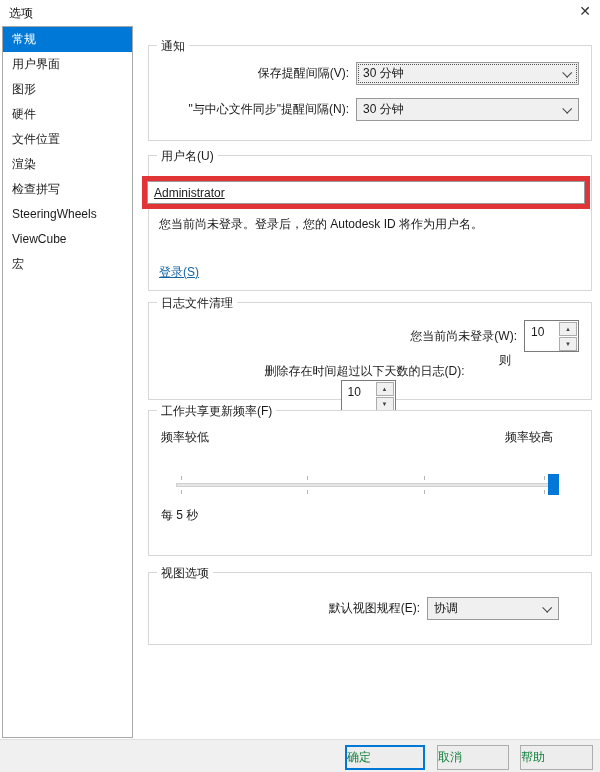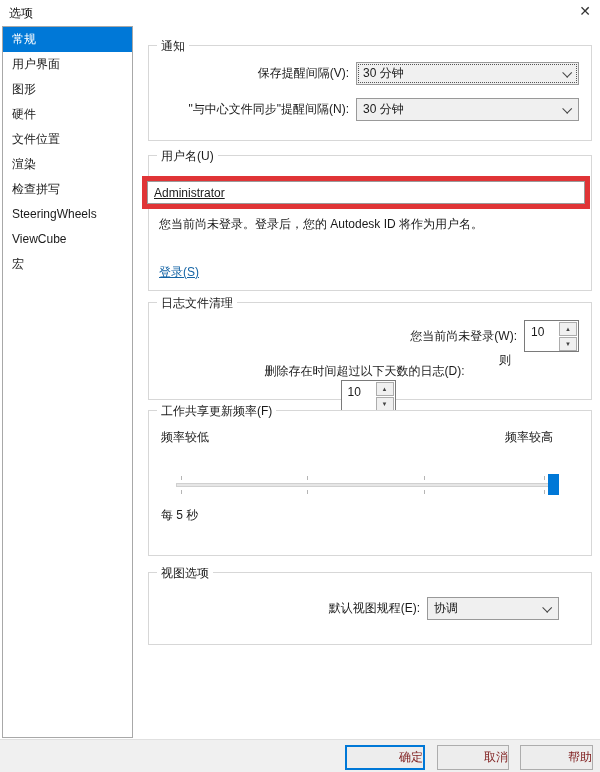--- a/index.html
+++ b/index.html
@@ -105,21 +105,21 @@
 
   
   .footer {
     position: absolute; left: 0; right: 0; top: 739px; height: 33px;
     background: #f0f0f0; border-top: 1px solid #e0e0e0;
   }
   .btn {
     position: absolute; top: 5px; height: 25px;
     background: #ededed; border: 1px solid #adadad;
     font-family: "Liberation Sans", "DejaVu Sans", sans-serif;
-    font-size: 12px; color: #7f1d1d; cursor: pointer; text-align: right;
+    font-size: 12px; color: #15803d; cursor: pointer; text-align: left;
   }
   .btn-ok { left: 345px; width: 80px; border: 2px solid #0078d7; }
   .btn-cancel { left: 437px; width: 72px; }
   .btn-help { left: 520px; width: 73px; }
 </style>
 </head>
 <body>
 
 <div class="title">选项</div>
 <div class="close-x">✕</div>

